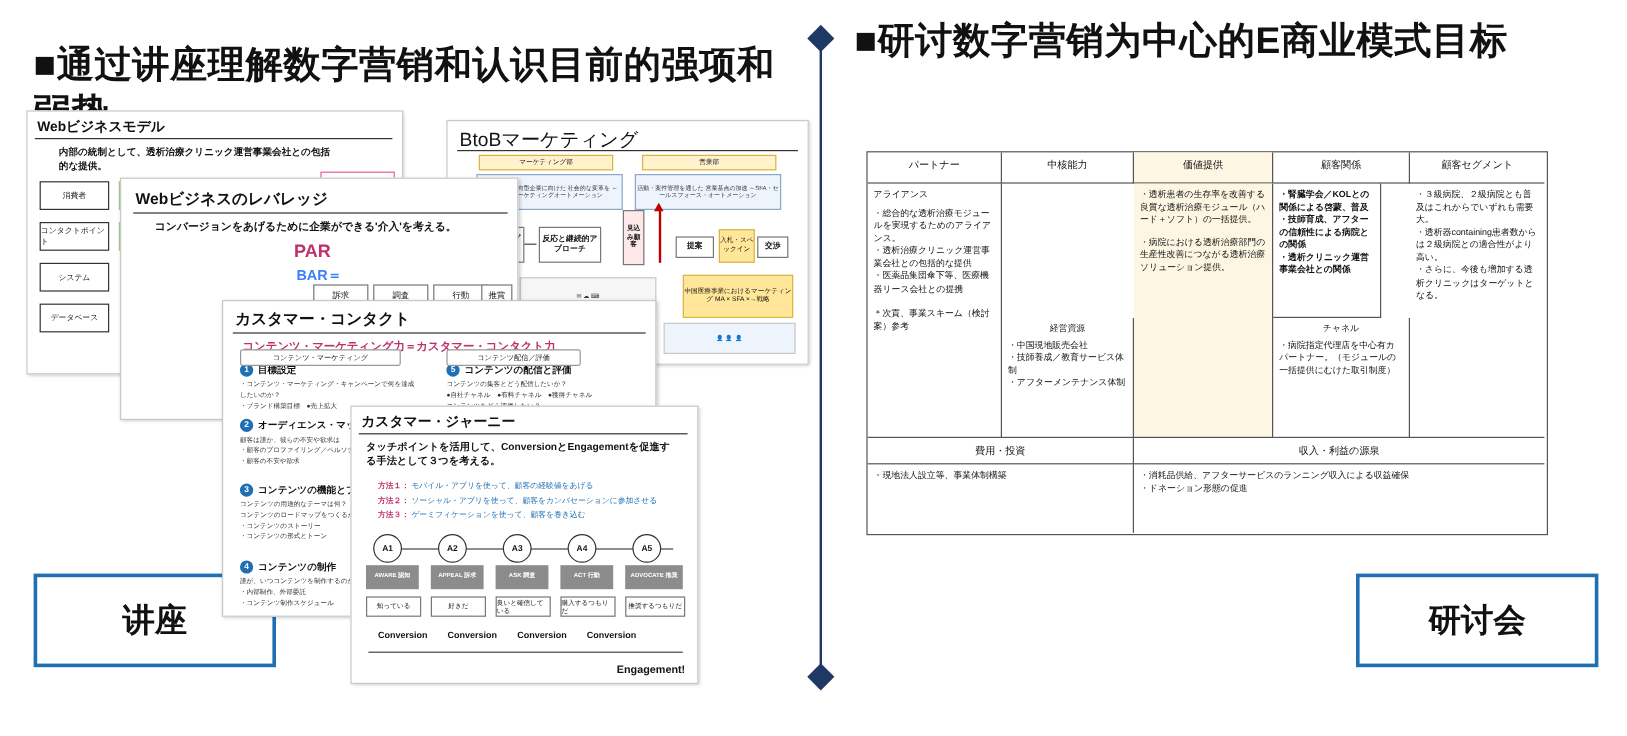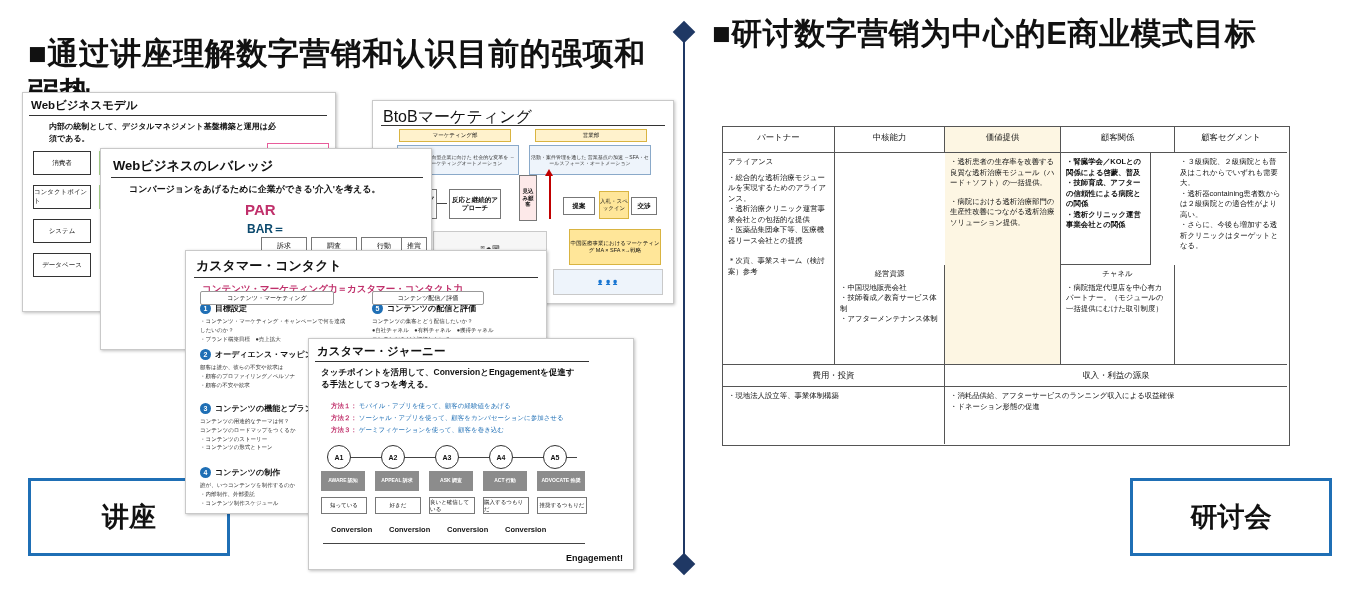--- a/index.html
+++ b/index.html
@@ -47,39 +47,39 @@
   .sq{position:absolute;border:1px solid #333;background:#fff;font-size:6.5px;display:flex;align-items:center;justify-content:center;}
   #thumb1 .barg{position:absolute;background:#a8d08d;}
   #thumb1 .barp{position:absolute;border:1px solid #e85c9b;background:#fff;}
 
   
   #thumb2{left:100px;top:148px;width:330px;height:200px;}
   #thumb2 .hd{position:absolute;left:12px;top:8px;font-size:13px;font-weight:700;}
   #thumb2 .hr{position:absolute;left:10px;top:28px;width:312px;height:1px;background:#333;}
   #thumb2 .lead{position:absolute;left:28px;top:34px;font-size:9px;font-weight:700;}
   #thumb2 .par{position:absolute;left:144px;top:52px;font-size:15px;font-weight:700;color:#c0306b;}
-  #thumb2 .bar{position:absolute;left:146px;top:72px;font-size:12px;font-weight:700;color:#0c4a6e;}
+  #thumb2 .bar{position:absolute;left:146px;top:72px;font-size:12px;font-weight:700;color:#3b82f6;}
   #thumb2 .loy{position:absolute;left:108px;top:104px;font-size:12px;font-weight:700;color:#c0306b;}
   #thumb2 .eq{position:absolute;left:126px;top:124px;font-size:12px;font-weight:700;color:#c0306b;}
   .flowbox{position:absolute;border:1px solid #777;background:#fff;font-size:7px;display:flex;align-items:center;justify-content:center;}
 
   
   #thumb3{left:185px;top:250px;width:360px;height:262px;}
   #thumb3 .hd{position:absolute;left:10px;top:6px;font-size:13px;font-weight:700;}
   #thumb3 .hr{position:absolute;left:8px;top:26px;width:344px;height:1px;background:#333;}
   #thumb3 .kv{position:absolute;left:16px;top:32px;font-size:9.5px;font-weight:700;color:#c0306b;}
   .step{position:absolute;display:flex;align-items:center;gap:4px;font-size:8px;font-weight:700;}
   .num{width:11px;height:11px;border-radius:50%;background:#1f6fb5;color:#fff;font-size:7px;
        display:flex;align-items:center;justify-content:center;}
   .tinylist{position:absolute;font-size:5.5px;line-height:1.6;color:#333;}
   .pillbox{position:absolute;border:1px solid #999;background:#fff;font-size:6px;
            display:flex;align-items:center;justify-content:center;border-radius:2px;}
 
   
-  #thumb4{left:308px;top:338px;width:288px;height:230px;padding-left:36px;}
+  #thumb4{left:292px;top:338px;width:288px;height:230px;}
   #thumb4 .hd{position:absolute;left:8px;top:5px;font-size:11.5px;font-weight:700;}
   #thumb4 .hr{position:absolute;left:6px;top:22px;width:274px;height:1px;background:#333;}
   #thumb4 .lead{position:absolute;left:12px;top:27px;width:260px;font-size:8.5px;font-weight:700;line-height:1.45;}
   .mth{position:absolute;font-size:6.5px;line-height:1.6;}
   .mlabel{color:#c0306b;font-weight:700;}
   .mtext{color:#1f6fb5;}
   .acirc{position:absolute;width:22px;height:22px;border-radius:50%;border:1px solid #333;background:#fff;
          font-size:7px;font-weight:700;display:flex;align-items:center;justify-content:center;}
   .aband{position:absolute;height:20px;background:#8c8c8c;color:#fff;font-size:5px;font-weight:700;
          display:flex;align-items:center;justify-content:center;text-align:center;line-height:1.15;}
@@ -128,21 +128,21 @@
   <div class="diamond" id="dia-top"></div>
   <div class="divider"></div>
   <div class="diamond" id="dia-bot"></div>
 
   <div class="label-box" id="label-left">讲座</div>
   <div class="label-box" id="label-right">研讨会</div>
 
   <div class="thumb" id="thumb1">
     <div class="hd">Webビジネスモデル</div>
     <div class="hr"></div>
-    <div class="lead">内部の統制として、デジタルマネジメント基盤構築と運用は必須である。</div>
+    <div class="lead">内部の統制として、透析治療クリニック運営事業会社との包括的な提供。</div>
     <div class="sq" style="left:10px;top:58px;width:56px;height:22px;">消費者</div>
     <div class="sq" style="left:10px;top:92px;width:56px;height:22px;">コンタクトポイント</div>
     <div class="sq" style="left:10px;top:126px;width:56px;height:22px;">システム</div>
     <div class="sq" style="left:10px;top:160px;width:56px;height:22px;">データベース</div>
     <div class="barg" style="left:76px;top:58px;width:14px;height:24px;"></div>
     <div class="barg" style="left:76px;top:92px;width:14px;height:24px;"></div>
     <div class="barp" style="left:244px;top:50px;width:60px;height:16px;"></div>
     <div class="barp" style="left:244px;top:86px;width:60px;height:16px;"></div>
   </div>
 

